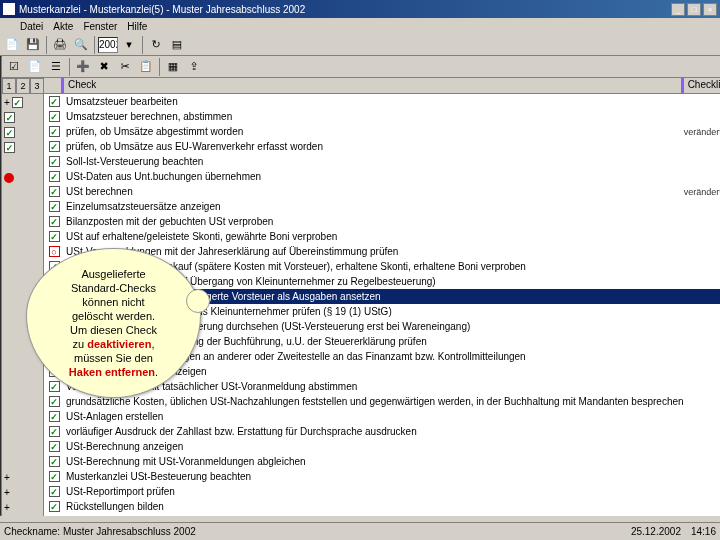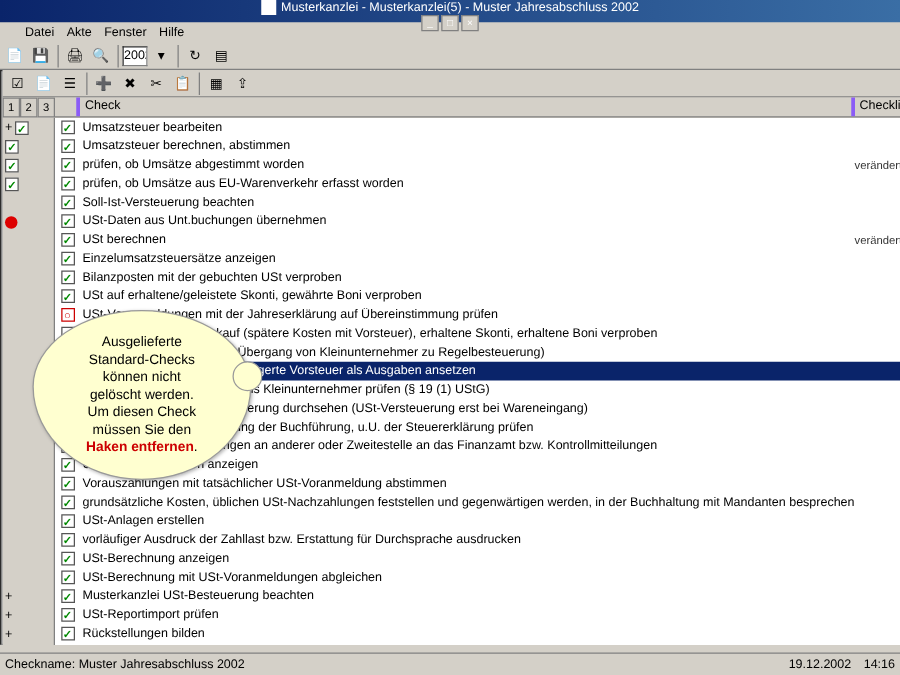--- a/index.html
+++ b/index.html
@@ -1,17 +1,17 @@
 <!DOCTYPE html>
 <html><head>
 <meta charset="utf-8">
 <style>
   * { margin:0; padding:0; box-sizing:border-box; }
   body { font-family: Tahoma, Arial, sans-serif; font-size:10px; background:#d4d0c8; width:720px; height:540px; overflow:hidden; position:relative; }
-  .titlebar { height:18px; background:linear-gradient(to right,#0a246a,#3a6ea5); color:#fff; display:flex; align-items:center; padding:0 3px; justify-content:space-between;flex-direction:column; }
+  .titlebar { height:18px; background:linear-gradient(to right,#0a246a,#3a6ea5); color:#fff; display:flex; align-items:center; padding:0 3px; justify-content:space-between; }
   .titlebar .left { display:flex; align-items:center; gap:4px; }
   .titlebar .app-icon { width:12px; height:12px; background:#fff; display:inline-block; }
   .win-btns { display:flex; gap:2px; }
   .win-btn { width:14px; height:13px; background:#d4d0c8; border:1px solid #808080; font-size:8px; display:flex; align-items:center; justify-content:center; }
   .menubar { height:16px; background:#d4d0c8; display:flex; align-items:center; padding:0 20px; gap:10px; font-size:10px; }
   .toolbar { height:22px; background:#d4d0c8; display:flex; align-items:center; padding:0 2px; gap:1px; border-bottom:1px solid #808080; }
   .tb-btn { width:20px; height:20px; border:1px solid transparent; display:flex; align-items:center; justify-content:center; font-size:11px; }
   .tb-sep { width:1px; height:18px; background:#808080; margin:0 2px; }
   .tb-input { width:20px; height:16px; font-size:10px; border:1px inset #808080; background:#fff; }
   .content { display:flex; height:460px; }
@@ -365,23 +365,24 @@
     </div>
   </div>
 </div>
 
 <div class="callout">
   <div>Ausgelieferte</div>
   <div>Standard-Checks</div>
   <div>können nicht</div>
   <div>gelöscht werden.</div>
   <div>Um diesen Check</div>
+  <div><span>zu </span><b class="r">deaktivieren</b><span>,</span></div>
   <div>müssen Sie den</div>
   <div><b class="r">Haken entfernen</b><span>.</span></div>
 </div>
 
 <div class="statusbar">
   <span>Checkname: Muster Jahresabschluss 2002</span>
   <div class="status-right">
-    <span>19.12.2002</span>
+    <span>25.12.2002</span>
     <span>14:16</span>
   </div>
 </div>
 
 </body></html>

